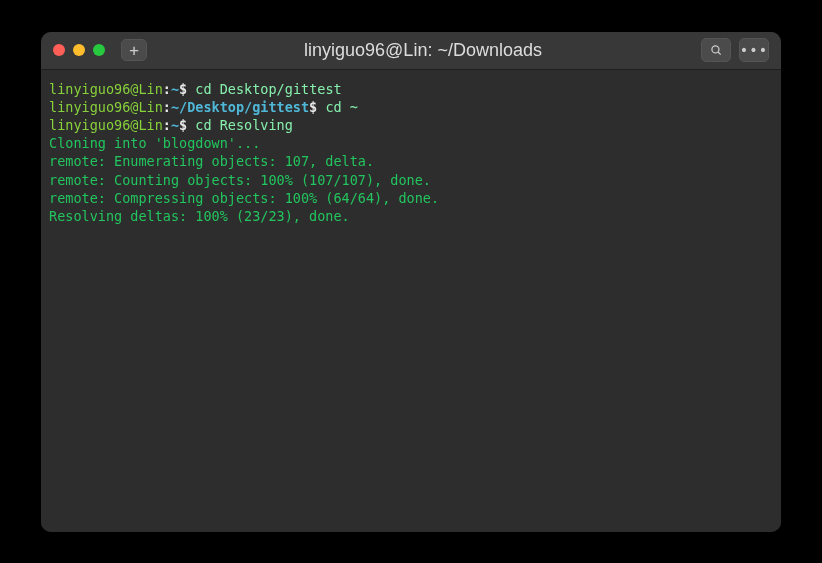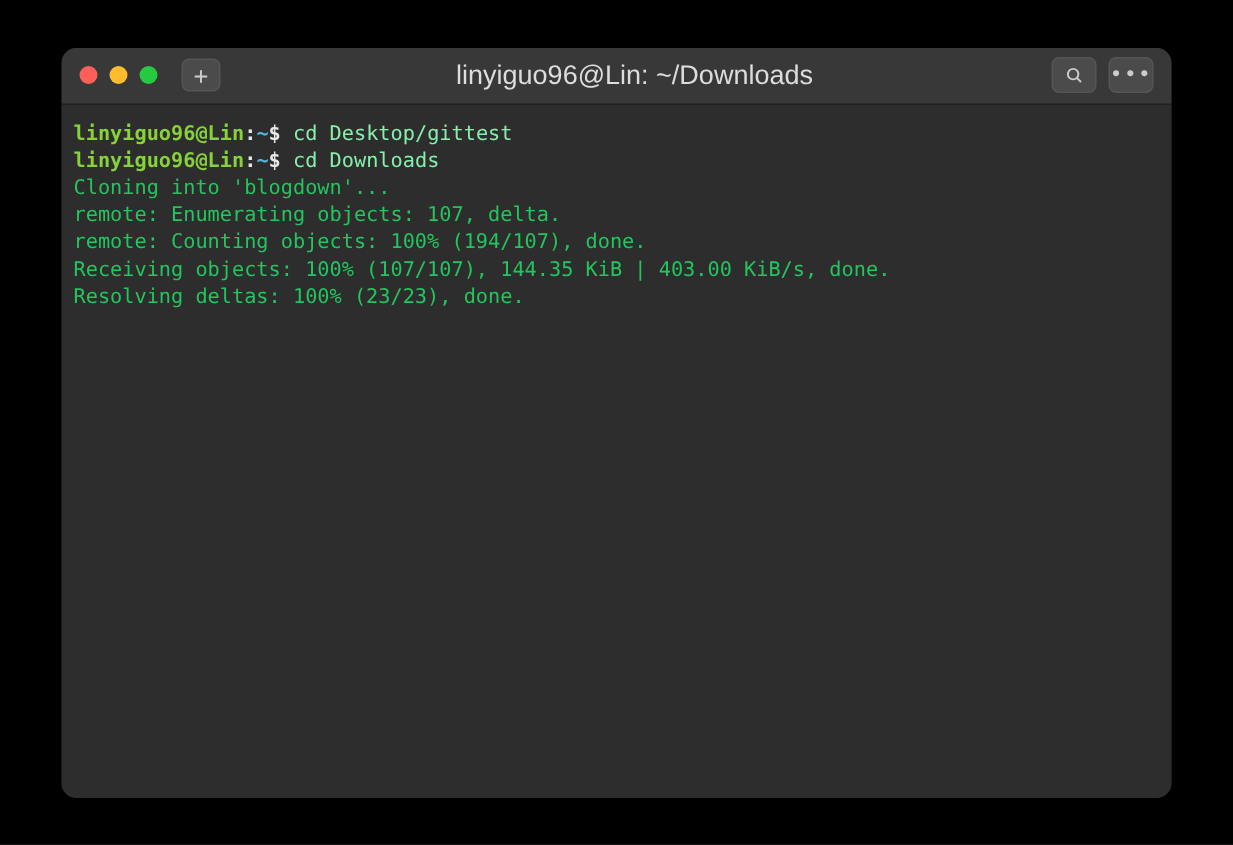--- a/index.html
+++ b/index.html
@@ -90,21 +90,21 @@
   .terminal-body {
     flex: 1;
     background: #2d2d2d;
     padding: 10px 8px;
     font-size: 13.5px;
     line-height: 1.35;
     color: #e8e8e8;
     overflow: hidden;
   }
   .line { white-space: pre; }
-  .user { color: #87d13a; font-weight: bold; }
+  .user { color: #87d13a; font-weight: normal; }
   .colon { color: #e8e8e8; font-weight: bold; }
   .path { color: #4fb8d8; font-weight: bold; }
   .dollar { color: #e8e8e8; font-weight: bold; }
   .cmd { color: #86efac; }
   .out { color: #22c55e; }
   .cursor {
     display: inline-block;
     width: 8px;
     height: 15px;
     border: 1px solid #e8e8e8;
@@ -134,20 +134,21 @@
         </svg>
       </div>
       <div class="ctrl-btn">
         <span class="dots">•••</span>
       </div>
     </div>
   </div>
 
   <div class="terminal-body">
     <div class="line"><span class="user">linyiguo96@Lin</span><span class="colon">:</span><span class="path">~</span><span class="dollar">$</span><span class="cmd"> cd Desktop/gittest</span></div>
-    <div class="line"><span class="user">linyiguo96@Lin</span><span class="colon">:</span><span class="path">~</span><span class="dollar">$</span><span class="cmd"> cd Downloads</span></div>
+    <div class="line"><span class="user">linyiguo96@Lin</span><span class="colon">:</span><span class="path">~/Desktop/gittest</span><span class="dollar">$</span><span class="cmd"> cd ~</span></div>
+    <div class="line"><span class="user">linyiguo96@Lin</span><span class="colon">:</span><span class="path">~</span><span class="dollar">$</span><span class="cmd"> cd Resolving</span></div>
     <div class="line out">Cloning into 'blogdown'...</div>
     <div class="line out">remote: Enumerating objects: 107, delta.</div>
-    <div class="line out">remote: Counting objects: 100% (194/107), done.</div>
-    <div class="line out">Receiving objects: 100% (107/107), 144.35 KiB | 403.00 KiB/s, done.</div>
+    <div class="line out">remote: Counting objects: 100% (107/107), done.</div>
+    <div class="line out">remote: Compressing objects: 100% (64/64), done.</div>
     <div class="line out">Resolving deltas: 100% (23/23), done.</div>
   </div>
 </div>
 
 </body></html>

